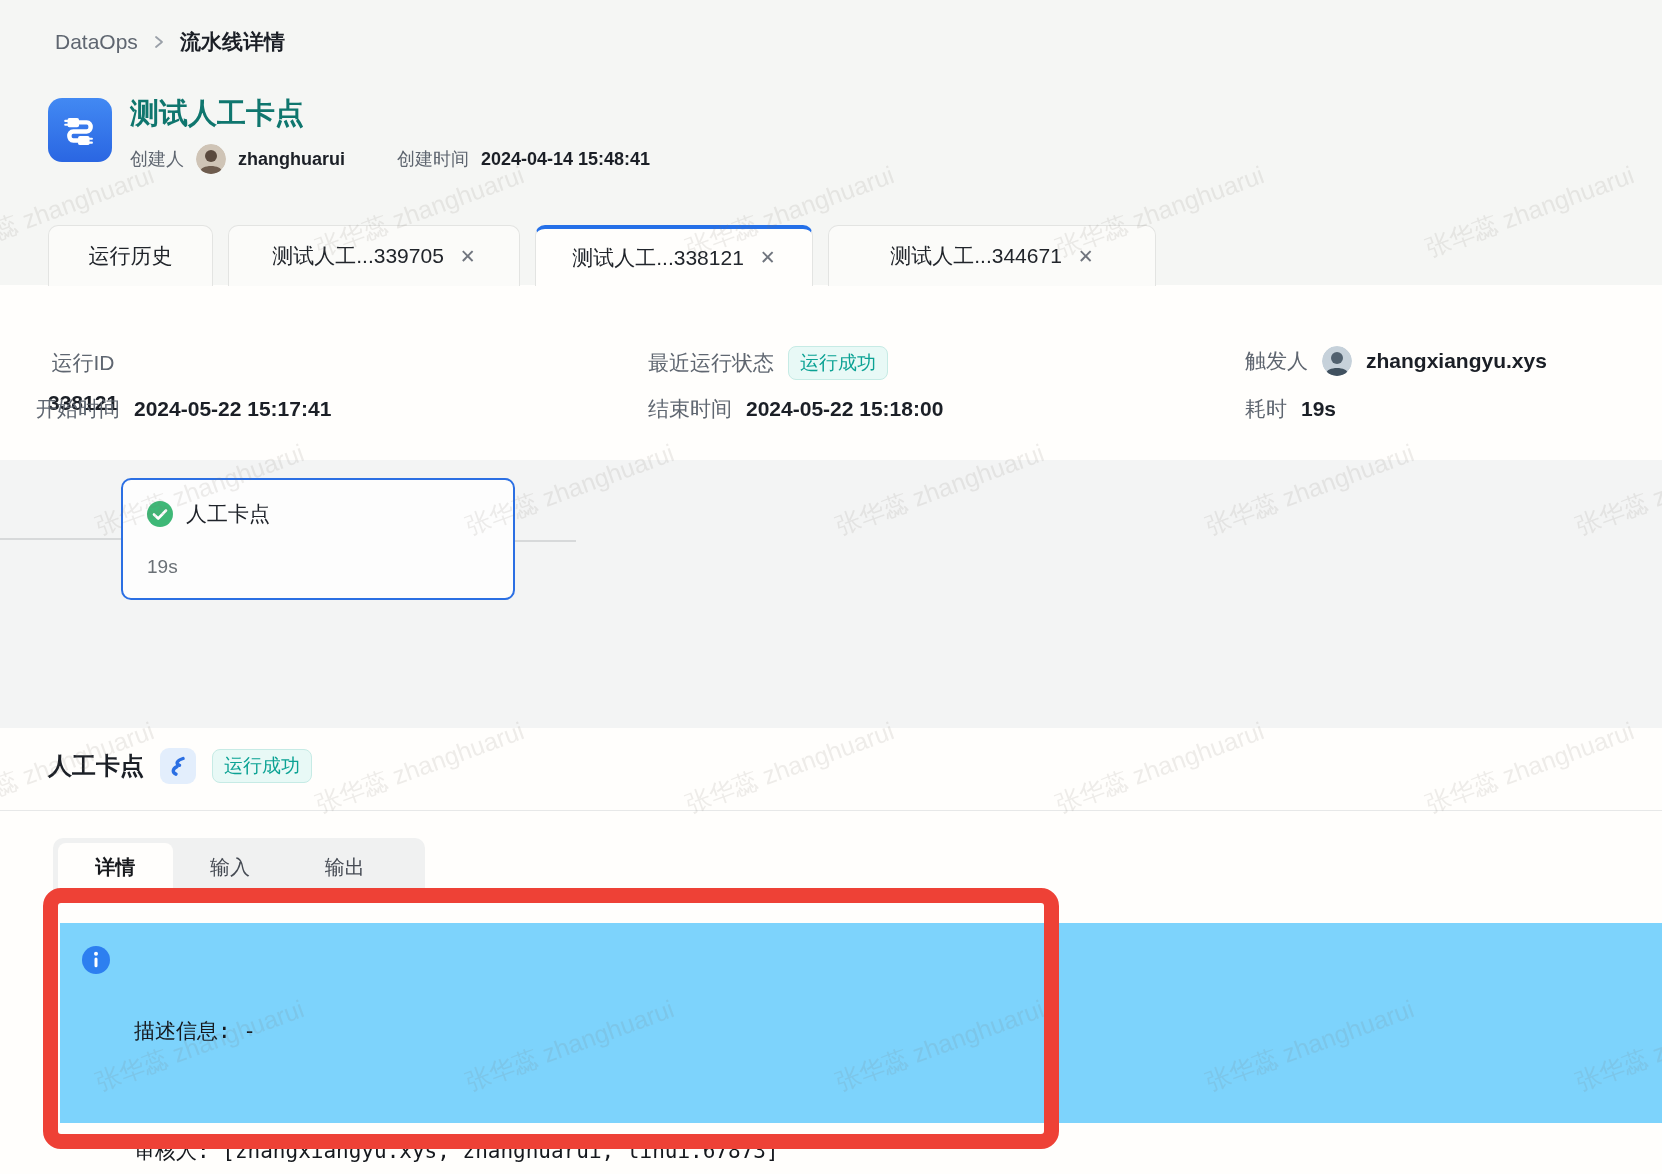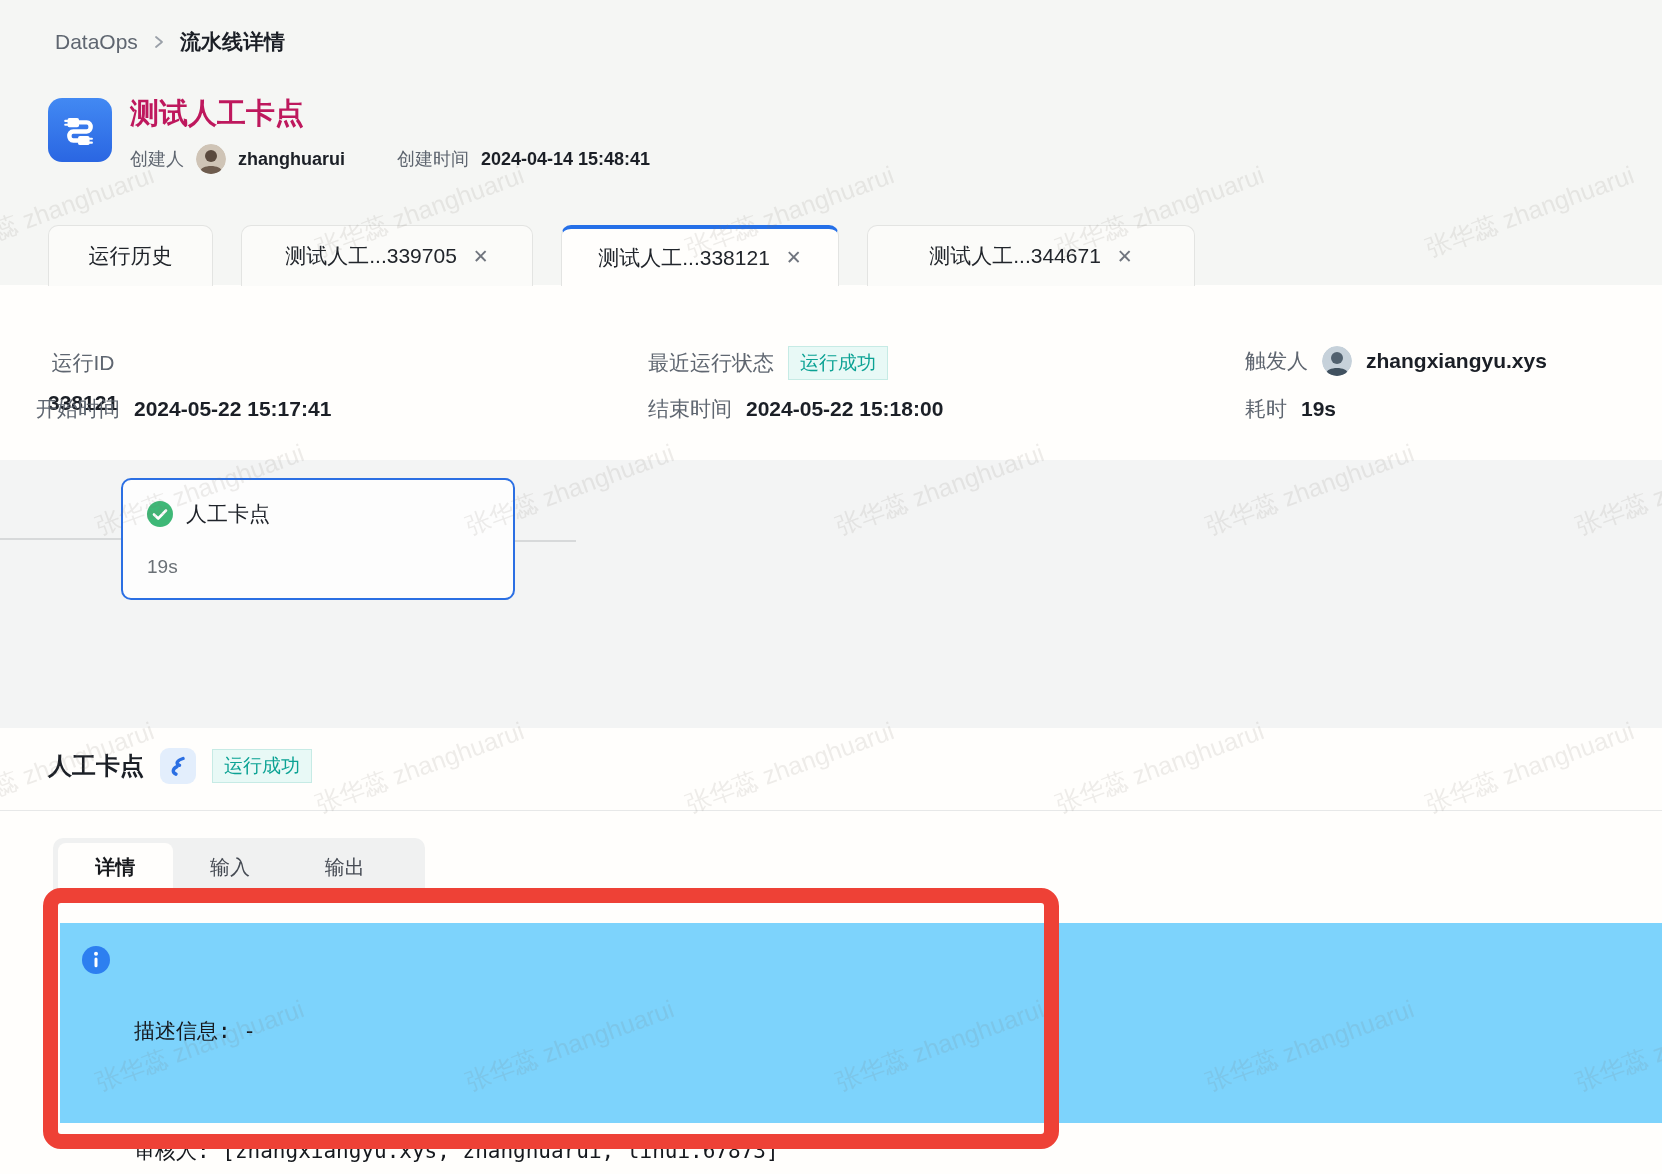--- a/index.html
+++ b/index.html
@@ -5,44 +5,44 @@
   html,body{margin:0;padding:0;}
   body{font-family:"Liberation Sans","DejaVu Sans",sans-serif;background:#e9eae9;}
   .page{position:relative;width:1662px;height:1174px;background:#f5f6f4;overflow:hidden;}
 
   
   .breadcrumb{position:absolute;left:55px;top:28px;display:flex;align-items:center;gap:14px;font-size:21px;}
   .crumb-root{color:#5f6670;cursor:pointer;}
   .crumb-current{color:#1b1f26;font-weight:700;}
   .app-header{position:absolute;left:48px;top:98px;display:flex;gap:18px;}
   .app-icon{width:64px;height:64px;border-radius:14px;background:linear-gradient(180deg,#4289f3,#2a66e2);display:flex;align-items:center;justify-content:center;flex:0 0 auto;}
-  .page-title{font-size:29px;font-weight:700;color:#be185d;line-height:34px;margin-top:-2px;}
+  .page-title{font-size:29px;font-weight:700;color:#0f766e;line-height:34px;margin-top:-2px;}
   .meta-row{display:flex;align-items:center;gap:12px;margin-top:14px;font-size:18px;color:#1b1f26;}
   .meta-label{color:#5f6670;}
   .meta-gap{width:28px;}
   .avatar{width:30px;height:30px;border-radius:50%;overflow:hidden;flex:0 0 auto;}
   .meta-value{font-weight:600;}
 
   
-  .tab-row{position:absolute;left:48px;top:225px;right:0;height:61px;display:flex;gap:28px;z-index:2;}
+  .tab-row{position:absolute;left:48px;top:225px;right:0;height:61px;display:flex;gap:15px;z-index:2;}
   .run-tab{box-sizing:border-box;height:61px;border:1px solid #e3e4e2;border-bottom:none;border-radius:10px 10px 0 0;background:#fbfbf9;display:flex;align-items:center;justify-content:center;gap:16px;font-size:21px;color:#21252b;cursor:pointer;}
   .run-tab.active{background:#fffefc;border-top:4px solid #2570e8;}
   .tab-close{color:#70757e;font-size:19px;line-height:19px;cursor:pointer;}
   .w-history{width:165px;}
   .w-t1{width:292px;}
   .w-t2{width:278px;}
   .w-t3{width:328px;}
 
   
   .content{position:absolute;left:0;top:285px;right:0;bottom:0;background:#fffefc;}
 
   .info-cell{position:absolute;display:flex;align-items:center;gap:14px;font-size:21px;}
   .info-label{color:#5f6670;}
   .info-value{color:#1b1f26;font-weight:600;}
-  .status-badge{font-size:19px;color:#0ba294;background:#e8f9f6;border:1px solid #c6ebe5;border-radius:0;padding:3px 11px;font-weight:400;}
+  .status-badge{font-size:19px;color:#0ba294;background:#e8f9f6;border:1px solid #c6ebe5;border-radius:8px;padding:3px 11px;font-weight:400;}
 
   
   .canvas{position:absolute;left:0;top:175px;right:0;height:268px;background:#f3f4f4;}
   .edge{position:absolute;height:2px;background:#d7d9da;}
   .node-card{position:absolute;left:121px;top:18px;width:394px;height:122px;box-sizing:border-box;background:#fdfdfd;border:2px solid #2b6fe3;border-radius:10px;padding:20px 24px;display:flex;flex-direction:column;justify-content:space-between;cursor:pointer;}
   .node-title-row{display:flex;align-items:center;gap:13px;font-size:21px;color:#20242b;font-weight:500;}
   .node-duration{font-size:19px;color:#6a7076;}
 
   
   .section-header{position:absolute;left:48px;top:463px;display:flex;align-items:center;gap:16px;}

